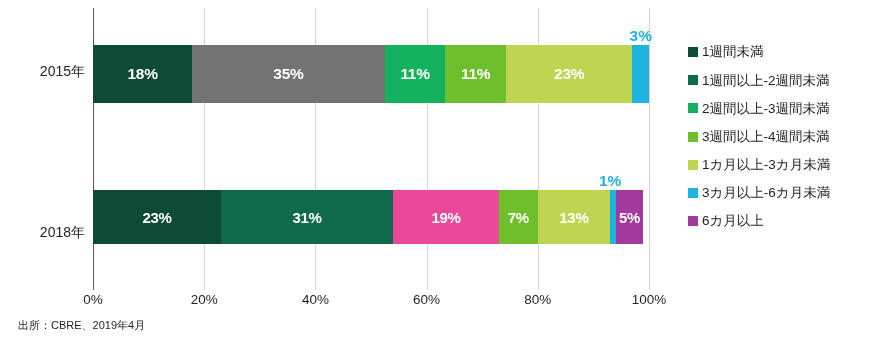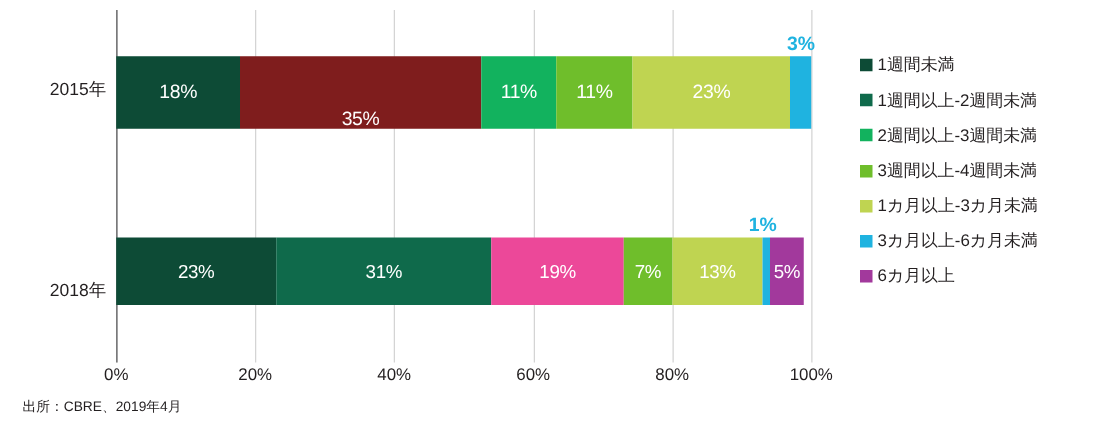--- a/index.html
+++ b/index.html
@@ -66,21 +66,21 @@
     height: 100%;
     display: flex;
     align-items: center;
     justify-content: center;
     box-sizing: border-box;
     overflow: visible;
     position: relative;
   }
   .segment .seg-label {
     color: #ffffff;
-    font-weight: normal;
+    font-weight: bold;
     font-size: 15.5px;
     letter-spacing: -0.3px;
     white-space: nowrap;
     line-height: 1;
   }
   .bar-row.row-1 .segment .seg-label {
     font-size: 15px;
   }
 
   
@@ -190,21 +190,21 @@
         <div class="gridline" style="left: 60%;"></div>
         <div class="gridline" style="left: 80%;"></div>
         <div class="gridline" style="left: 100%;"></div>
       </div>
     <div class="axis-line"></div>
 
     <div class="bar-row row-0" id="bar-row-0">
         <div class="segment" style="width: 18%; background: rgb(13, 75, 54);">
           <span class="seg-label">18%</span>
         </div>
-        <div class="segment" style="width: 35%; background: #7f1d1d; align-items: flex-end;">
+        <div class="segment" style="width: 35%; background: #737373;">
           <span class="seg-label">35%</span>
         </div>
         <div class="segment" style="width: 11%; background: rgb(18, 178, 94);">
           <span class="seg-label">11%</span>
         </div>
         <div class="segment" style="width: 11%; background: rgb(111, 190, 43);">
           <span class="seg-label">11%</span>
         </div>
         <div class="segment" style="width: 23%; background: rgb(191, 212, 81);">
           <span class="seg-label">23%</span>

